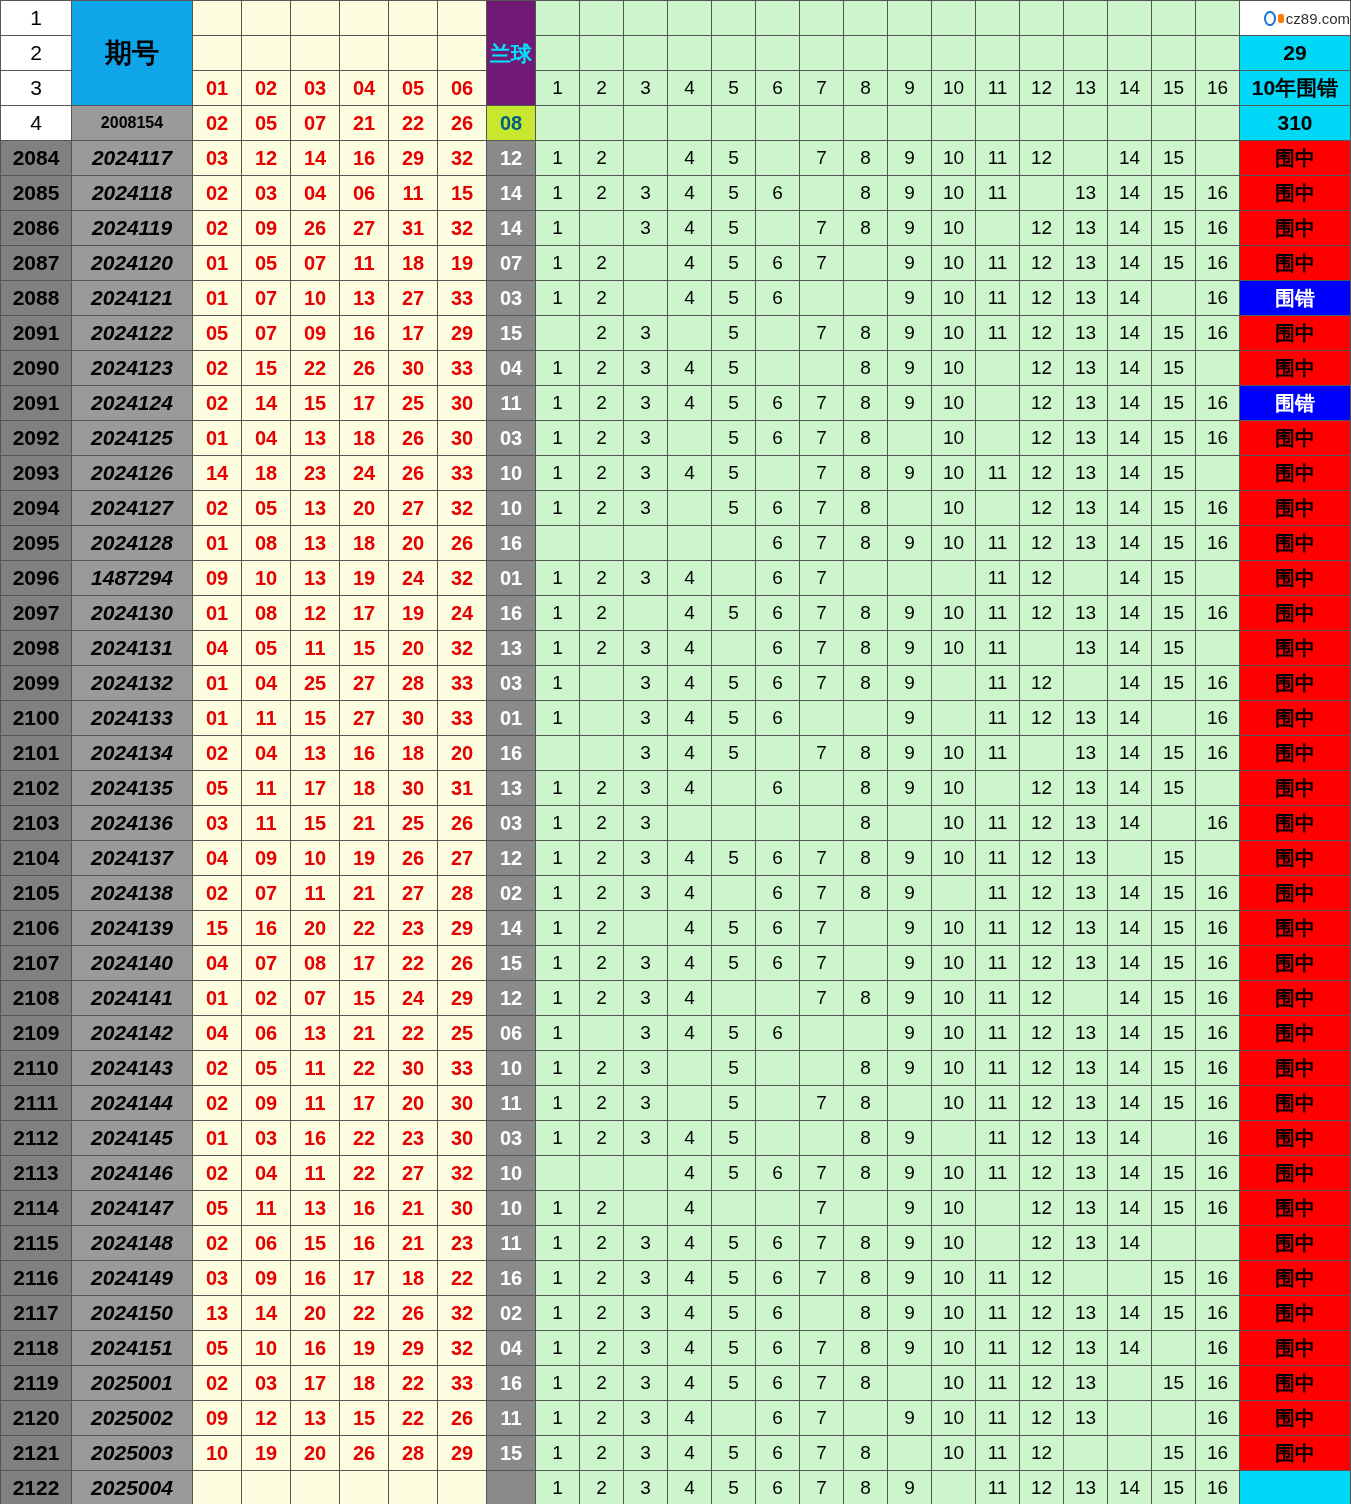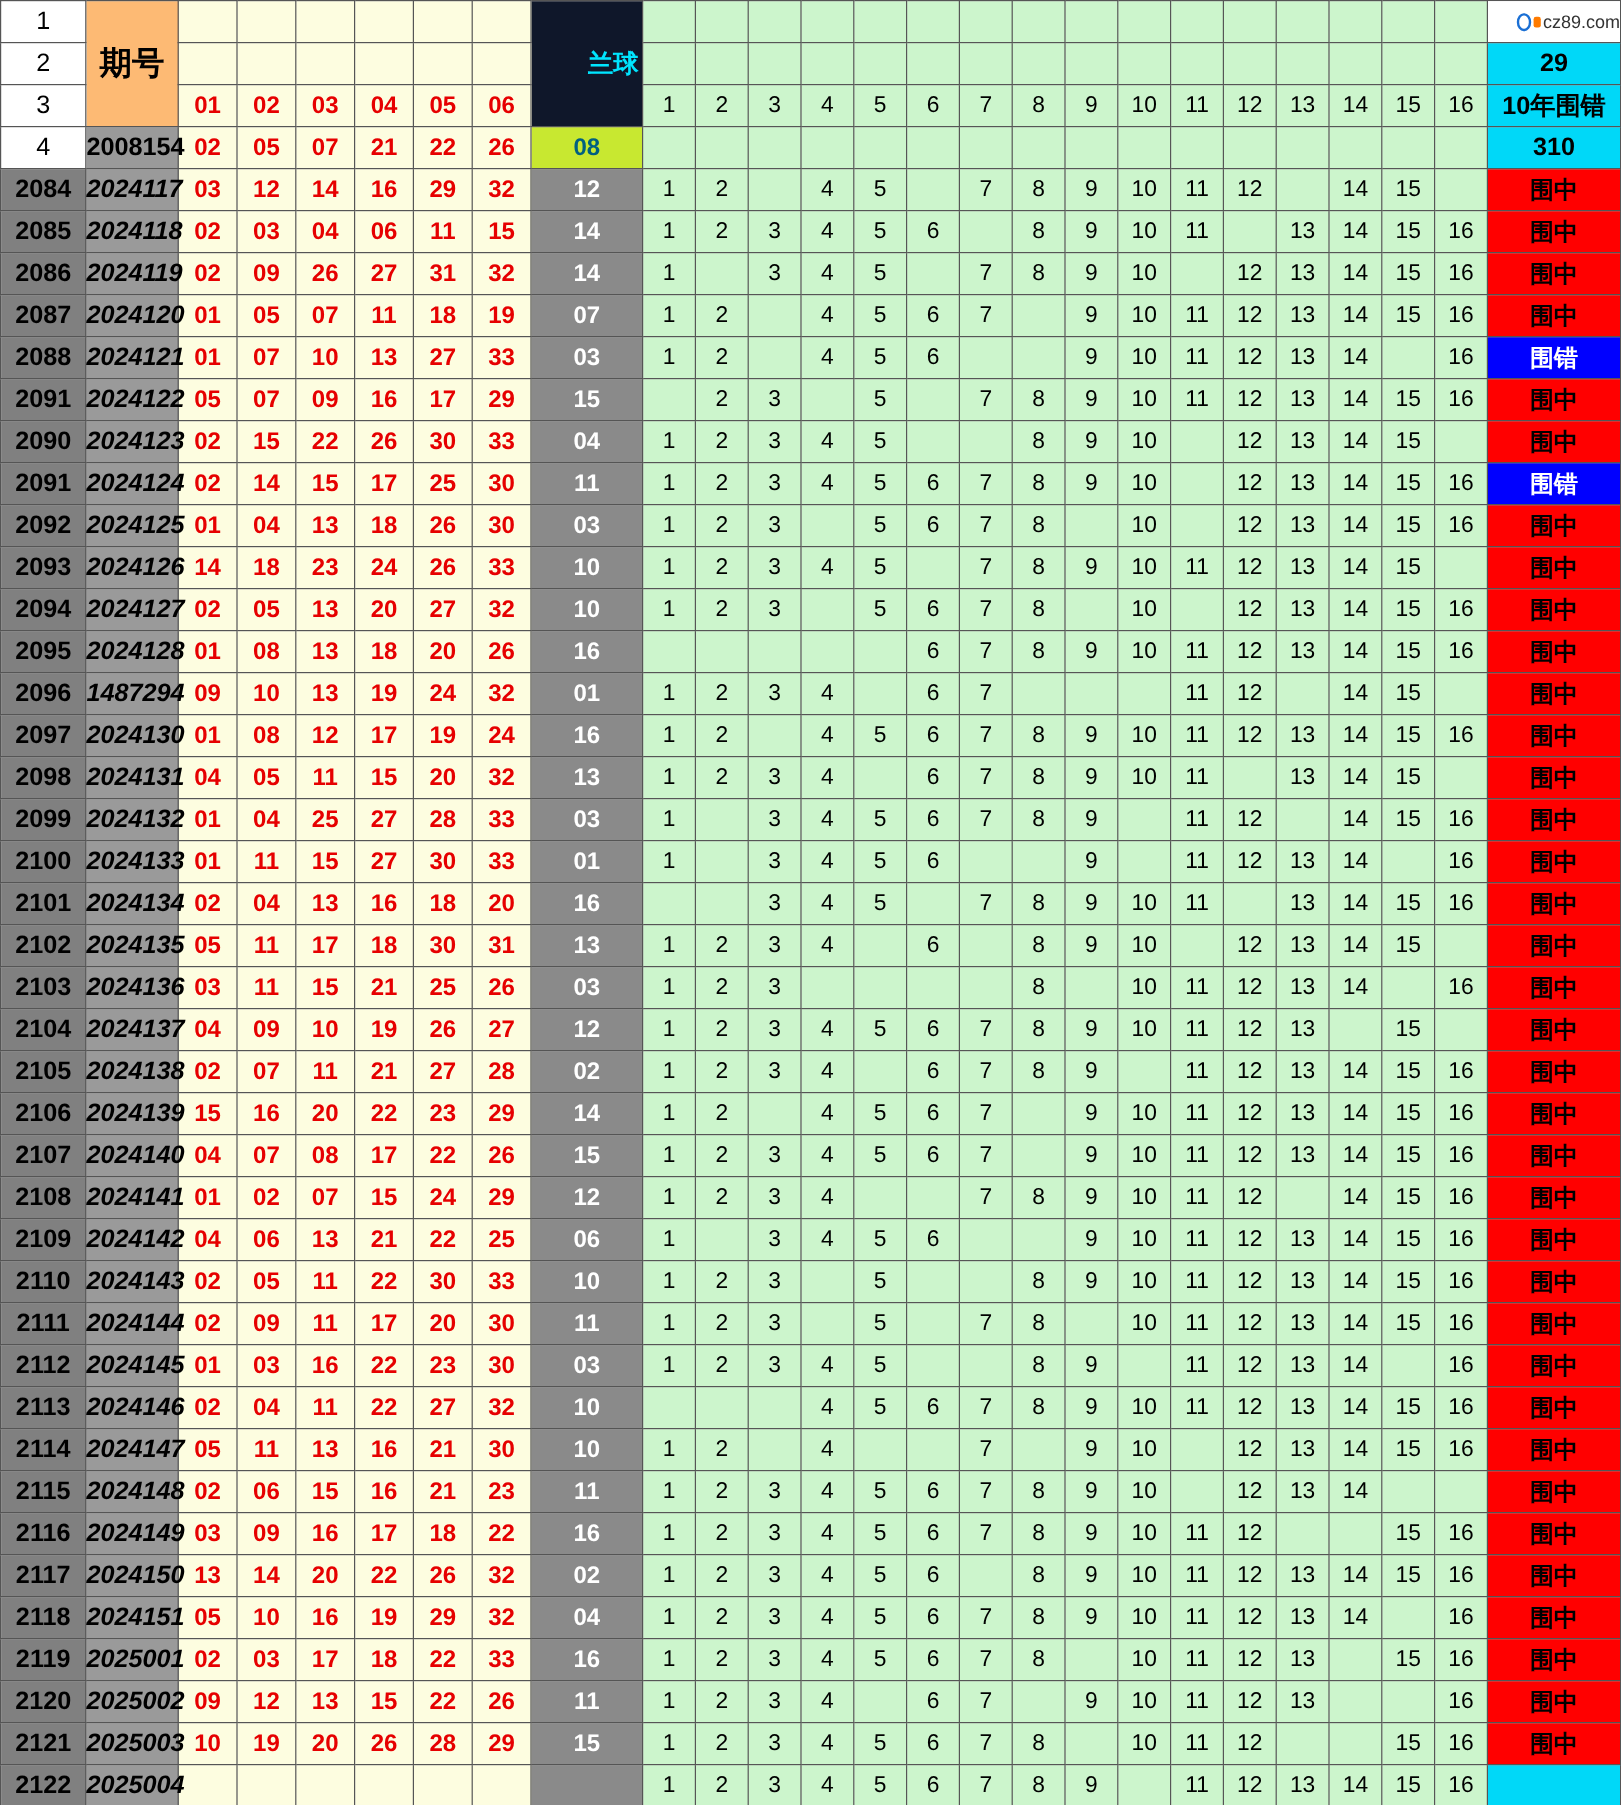--- a/index.html
+++ b/index.html
@@ -2,27 +2,27 @@
 <html><head>
 <meta charset="utf-8">
 <style>
   html,body{margin:0;padding:0;background:#fff;}
   body{font-family:"Liberation Sans", sans-serif;}
   table{border-collapse:collapse;width:1351px;table-layout:fixed;}
   td,th{border:1px solid #555;text-align:center;vertical-align:middle;padding:0;font-size:19px;}
   .idx{width:70px;background:#808080;color:#000000;font-weight:bold;font-size:21px;}
   .idx-plain{width:70px;background:#fff;color:#000;font-size:21px;}
   .issue{width:125px;background:#9a9a9a;color:#000;font-weight:bold;font-size:21px;font-style:italic;}
-  .issue-head{background:#fdba74;font-weight:bold;font-size:27px;}
-  .issue-top{background:#9a9a9a;font-weight:bold;font-size:21px;}
+  .issue-head{background:#0ea5e9;font-weight:bold;font-size:27px;}
+  .issue-top{background:#9a9a9a;font-weight:bold;font-size:16px;}
   .red{width:48px;background:#fdfde0;color:#e60000;font-weight:bold;font-size:20px;}
   .redhdr{width:48px;background:#fdfde0;color:#e60000;font-weight:bold;font-size:20px;}
   .blank-red{width:48px;background:#fdfde0;}
   .blue{width:48px;background:#8a8a8a;color:#fff;font-weight:bold;font-size:20px;}
-  .bluehdr{width:48px;background:#0f172a;color:#00e5ff;font-weight:bold;font-size:21px;line-height:1.0;padding-left:44px;}
+  .bluehdr{width:48px;background:#701a75;color:#00e5ff;font-weight:bold;font-size:21px;line-height:1.0;}
   .blue-top{width:48px;background:#c8e830;color:#006080;font-weight:bold;font-size:20px;}
   .cell{width:43px;background:#ccf5cc;color:#000;font-size:19px;}
   .cell-empty{width:43px;background:#ccf5cc;}
   .cell-hdr{width:43px;background:#ccf5cc;color:#000;font-size:19px;}
   .right{width:110px;}
   .r-cyan{background:#00d8f8;color:#000;font-weight:bold;font-size:21px;}
   .r-red{background:#ff0000;color:#000;font-weight:bold;font-size:20px;margin-top:12px;}
   .r-blue{background:#0000ff;color:#fff;font-weight:bold;font-size:20px;margin-top:20px;}
   .logo{background:#fff;color:#333;font-size:15px;position:relative;}
   .logo-inner{display:flex;align-items:center;justify-content:center;gap:2px;padding-left:24px;}

